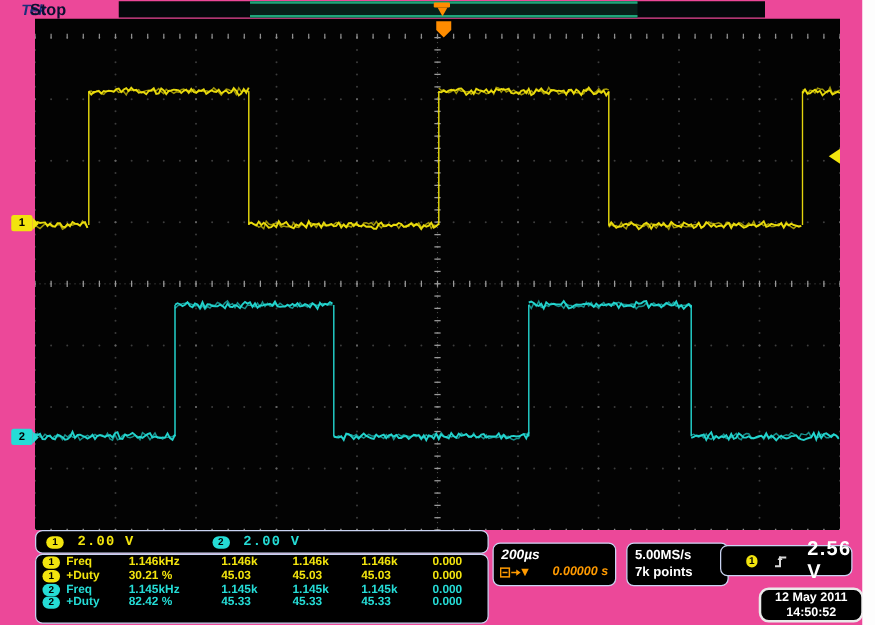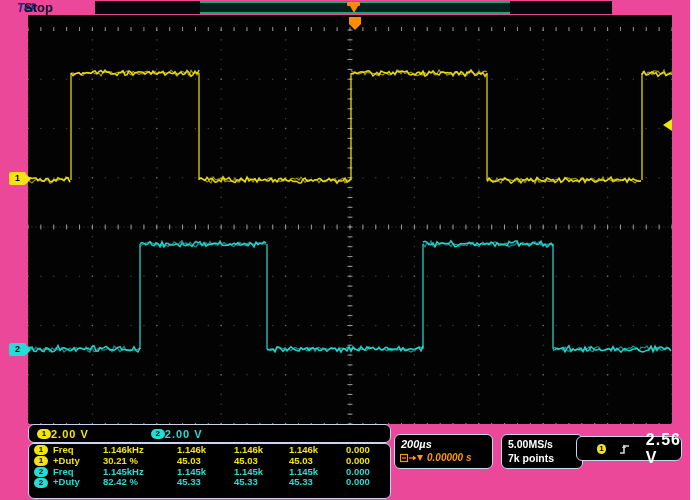--- a/index.html
+++ b/index.html
@@ -32,32 +32,32 @@
   #meas-box{left:28px;top:443px;width:363px;height:56px;padding-top:1px;}
   #horiz-box{left:394px;top:434px;width:99px;height:35px;font-style:italic;}
   #acq-box{left:501px;top:434px;width:82px;height:35px;}
   #trig-box{left:576px;top:436px;width:106px;height:25px;display:flex;align-items:center;padding-left:20px;}
   #date-box{left:607px;top:470px;width:84px;height:28px;border-width:2px;border-color:#e9e9e9;
             border-radius:8px;text-align:center;color:#fff;font-size:10px;line-height:12px;padding-top:1px;}
   .pill{display:inline-block;width:14px;height:10px;border-radius:6px;color:#000;font-size:8px;
         line-height:10px;text-align:center;vertical-align:middle;}
   .pill-y{background:#f2e40e;} .pill-c{background:#25dcd6;}
   .ch1-text{color:#f2e40e;} .ch2-text{color:#25dcd6;}
-  #scale-box .lbl{font-size:11px;margin-left:0;letter-spacing:1px;}
+  #scale-box .lbl{font-size:11px;margin-left:11px;letter-spacing:1px;font-family:Liberation Mono, monospace;}
   #scale-group-2{margin-left:62px;display:flex;align-items:center;}
   #scale-group-1{display:flex;align-items:center;}
   
   .mrow{display:grid;grid-template-columns:24px 50px 74px 57px 55px 57px 42px;height:10.8px;
         font-size:9.5px;line-height:10.8px;}
   .mrow .c{overflow:hidden;white-space:nowrap;}
   .mhead{color:#fff;}
   .mrow .icon-cell{text-align:center;}
   
   #horiz-box .tb{color:#fff;font-size:11px;margin:3px 0 0 6px;}
-  #horiz-box .pos{display:flex;align-items:center;margin:2px 0 0 5px;color:#ff9a00;font-size:10px;gap:3px;}
+  #horiz-box .pos{display:flex;align-items:center;margin:2px 0 0 5px;color:#ff9a00;font-size:10px;gap:18px;}
   
   #acq-box div{color:#fff;font-size:10.5px;margin:2.5px 0 0 6px;line-height:12px;}
   
   #trig-box .tval{color:#fff;font-size:16px;margin-left:14px;letter-spacing:1px;}
   #trig-box .slope{margin-left:12px;display:inline-flex;}
   #white-edge{position:absolute;left:690px;top:0;width:10px;height:500px;background:#fdfdfd;}
 </style>
 </head>
 <body>
 
@@ -1559,16 +1559,20 @@
       <span class="pill pill-y">1</span>
       <span class="slope">
         <svg width="14" height="14">
           <path d="M2,11 H6 V4 H11" fill="none" stroke="#d8d8d8" stroke-width="1.6"></path>
           <polygon points="4,6 8,6 6,2.5" fill="#d8d8d8"></polygon>
         </svg>
       </span>
       <span class="tval">2.56 V</span>
     </div>
 
+    <div class="box" id="date-box">
+      <div>12 May 2011</div>
+      <div>14:50:52</div>
+    </div>
   </div>
 
   <div id="white-edge"></div>
 </div>
 
 </body></html>

